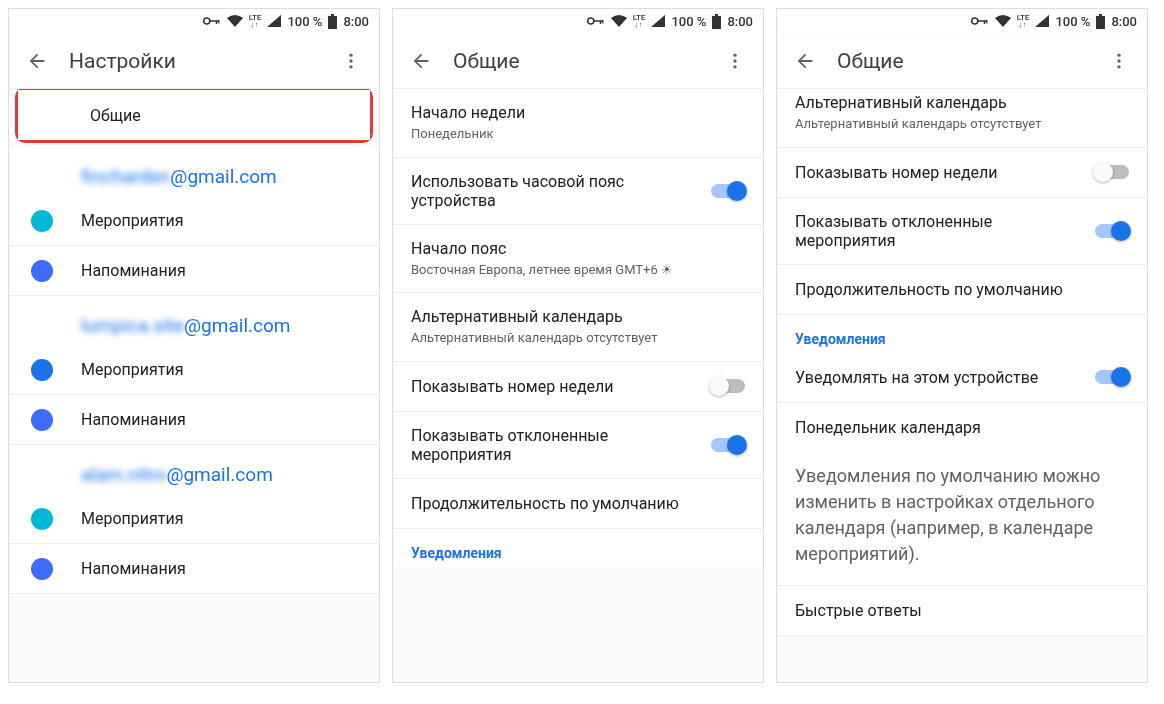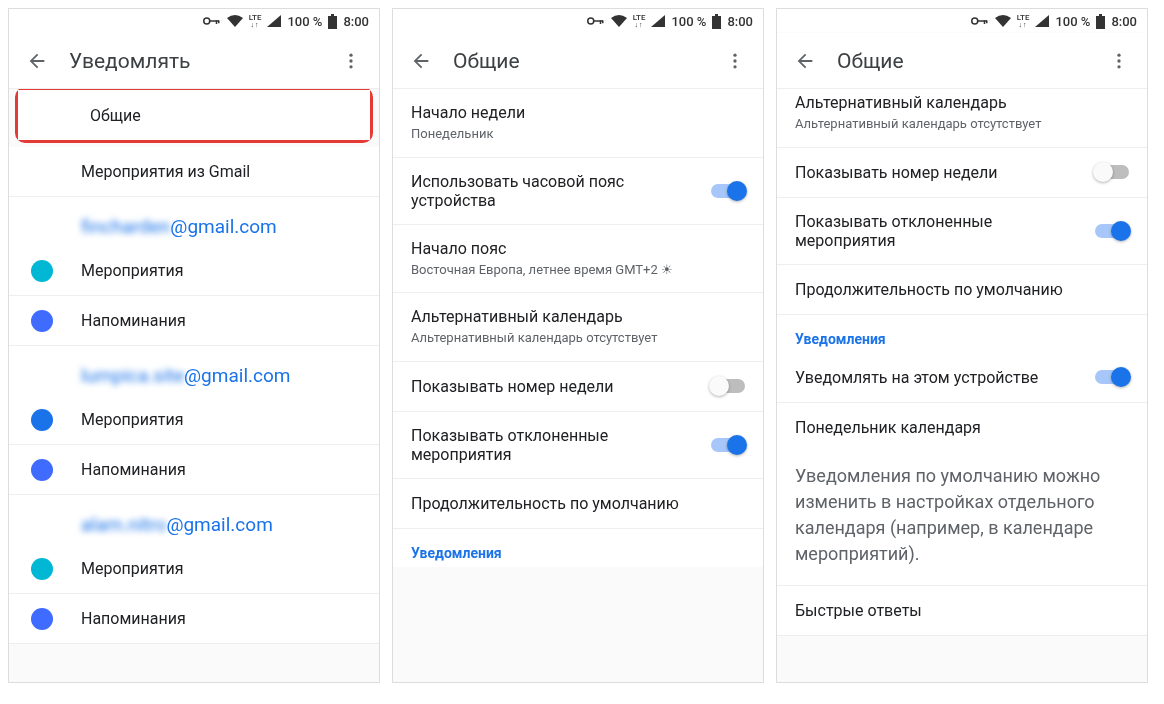--- a/index.html
+++ b/index.html
@@ -151,38 +151,35 @@
     </span>
     <span>8:00</span>
   </div>
 
   <div class="app-bar">
     <div class="back-btn">
       <svg width="22" height="22" viewBox="0 0 24 24">
           <path d="M20 11H7.8l5.6-5.6L12 4l-8 8 8 8 1.4-1.4L7.8 13H20z" fill="#5f6368"></path>
         </svg>
     </div>
-    <div class="app-title">Уведомлять</div>
+    <div class="app-title">Настройки</div>
     <div class="menu-btn">
       <svg width="20" height="20" viewBox="0 0 24 24">
           <circle cx="12" cy="5" r="2" fill="#5f6368"></circle>
           <circle cx="12" cy="12" r="2" fill="#5f6368"></circle>
           <circle cx="12" cy="19" r="2" fill="#5f6368"></circle>
         </svg>
     </div>
   </div>
 
   <div class="content">
     <div class="highlight-box">
       <div class="list-item" style="border-bottom:none">
         <div class="title">Общие</div>
       </div>
-    </div>
-    <div class="list-item">
-      <div class="title">Мероприятия из Gmail</div>
     </div>
 
     <div class="section-email"><span class="blur">fincharden</span>@gmail.com</div>
    <div class="list-item">
      <span class="color-dot" style="background:#00b8d4"></span>
      <div class="title">Мероприятия</div>
    </div>
    <div class="list-item">
      <span class="color-dot" style="background:#3f6bff"></span>
      <div class="title">Напоминания</div>
@@ -260,21 +257,21 @@
     <div class="list-item" style="padding-left:18px">
       <div class="title">Начало недели</div>
       <div class="sub">Понедельник</div>
     </div>
     <div class="list-item" style="padding-left:18px;padding-right:70px">
       <div class="title">Использовать часовой пояс устройства</div>
       <div class="toggle on"></div>
     </div>
     <div class="list-item" style="padding-left:18px">
       <div class="title">Начало пояс</div>
-      <div class="sub">Восточная Европа, летнее время  GMT+2 ☀</div>
+      <div class="sub">Восточная Европа, летнее время  GMT+6 ☀</div>
     </div>
     <div class="list-item" style="padding-left:18px">
       <div class="title">Альтернативный календарь</div>
       <div class="sub">Альтернативный календарь отсутствует</div>
     </div>
     <div class="list-item" style="padding-left:18px;padding-right:70px">
       <div class="title">Показывать номер недели</div>
       <div class="toggle"></div>
     </div>
     <div class="list-item" style="padding-left:18px;padding-right:70px">

